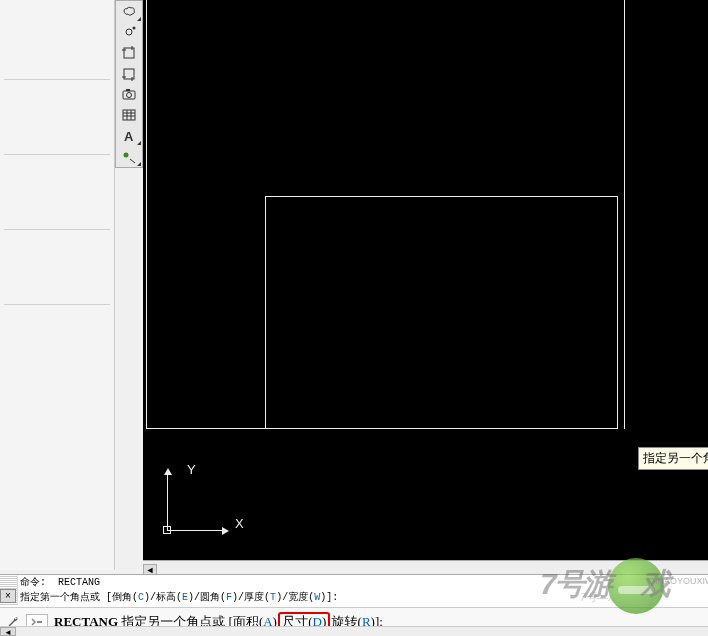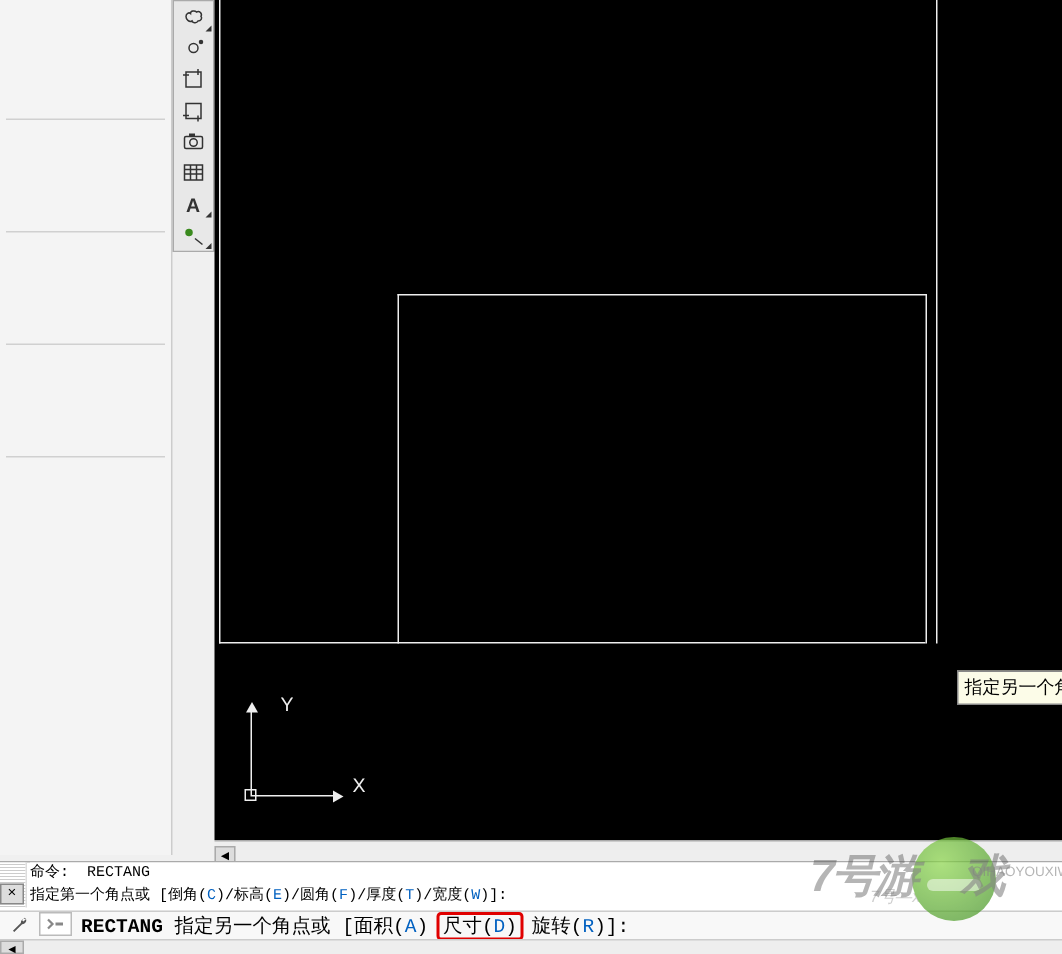--- a/index.html
+++ b/index.html
@@ -194,21 +194,22 @@
     background: #fff;
   }
   .cmdwin .history .hl { color: #0060c0; }
   .cmdwin .inputline {
     position: absolute;
     left: 0; top: 32px;
     width: 708px; height: 28px;
     background: #f8f8f8;
     border-top: 1px solid #ccc;
     display: flex;
-    font-family: Liberation Mono, monospace;
+    align-items: center;
+    font-family: Liberation Serif, serif;
     font-size: 13px;
   }
   .inputline .wrench {
     width: 18px; height: 18px;
     margin: 0 4px;
     display: flex; align-items: center; justify-content: center;
   }
   .inputline .caret-icon {
     width: 22px; height: 16px;
     border: 1px solid #bbb;

